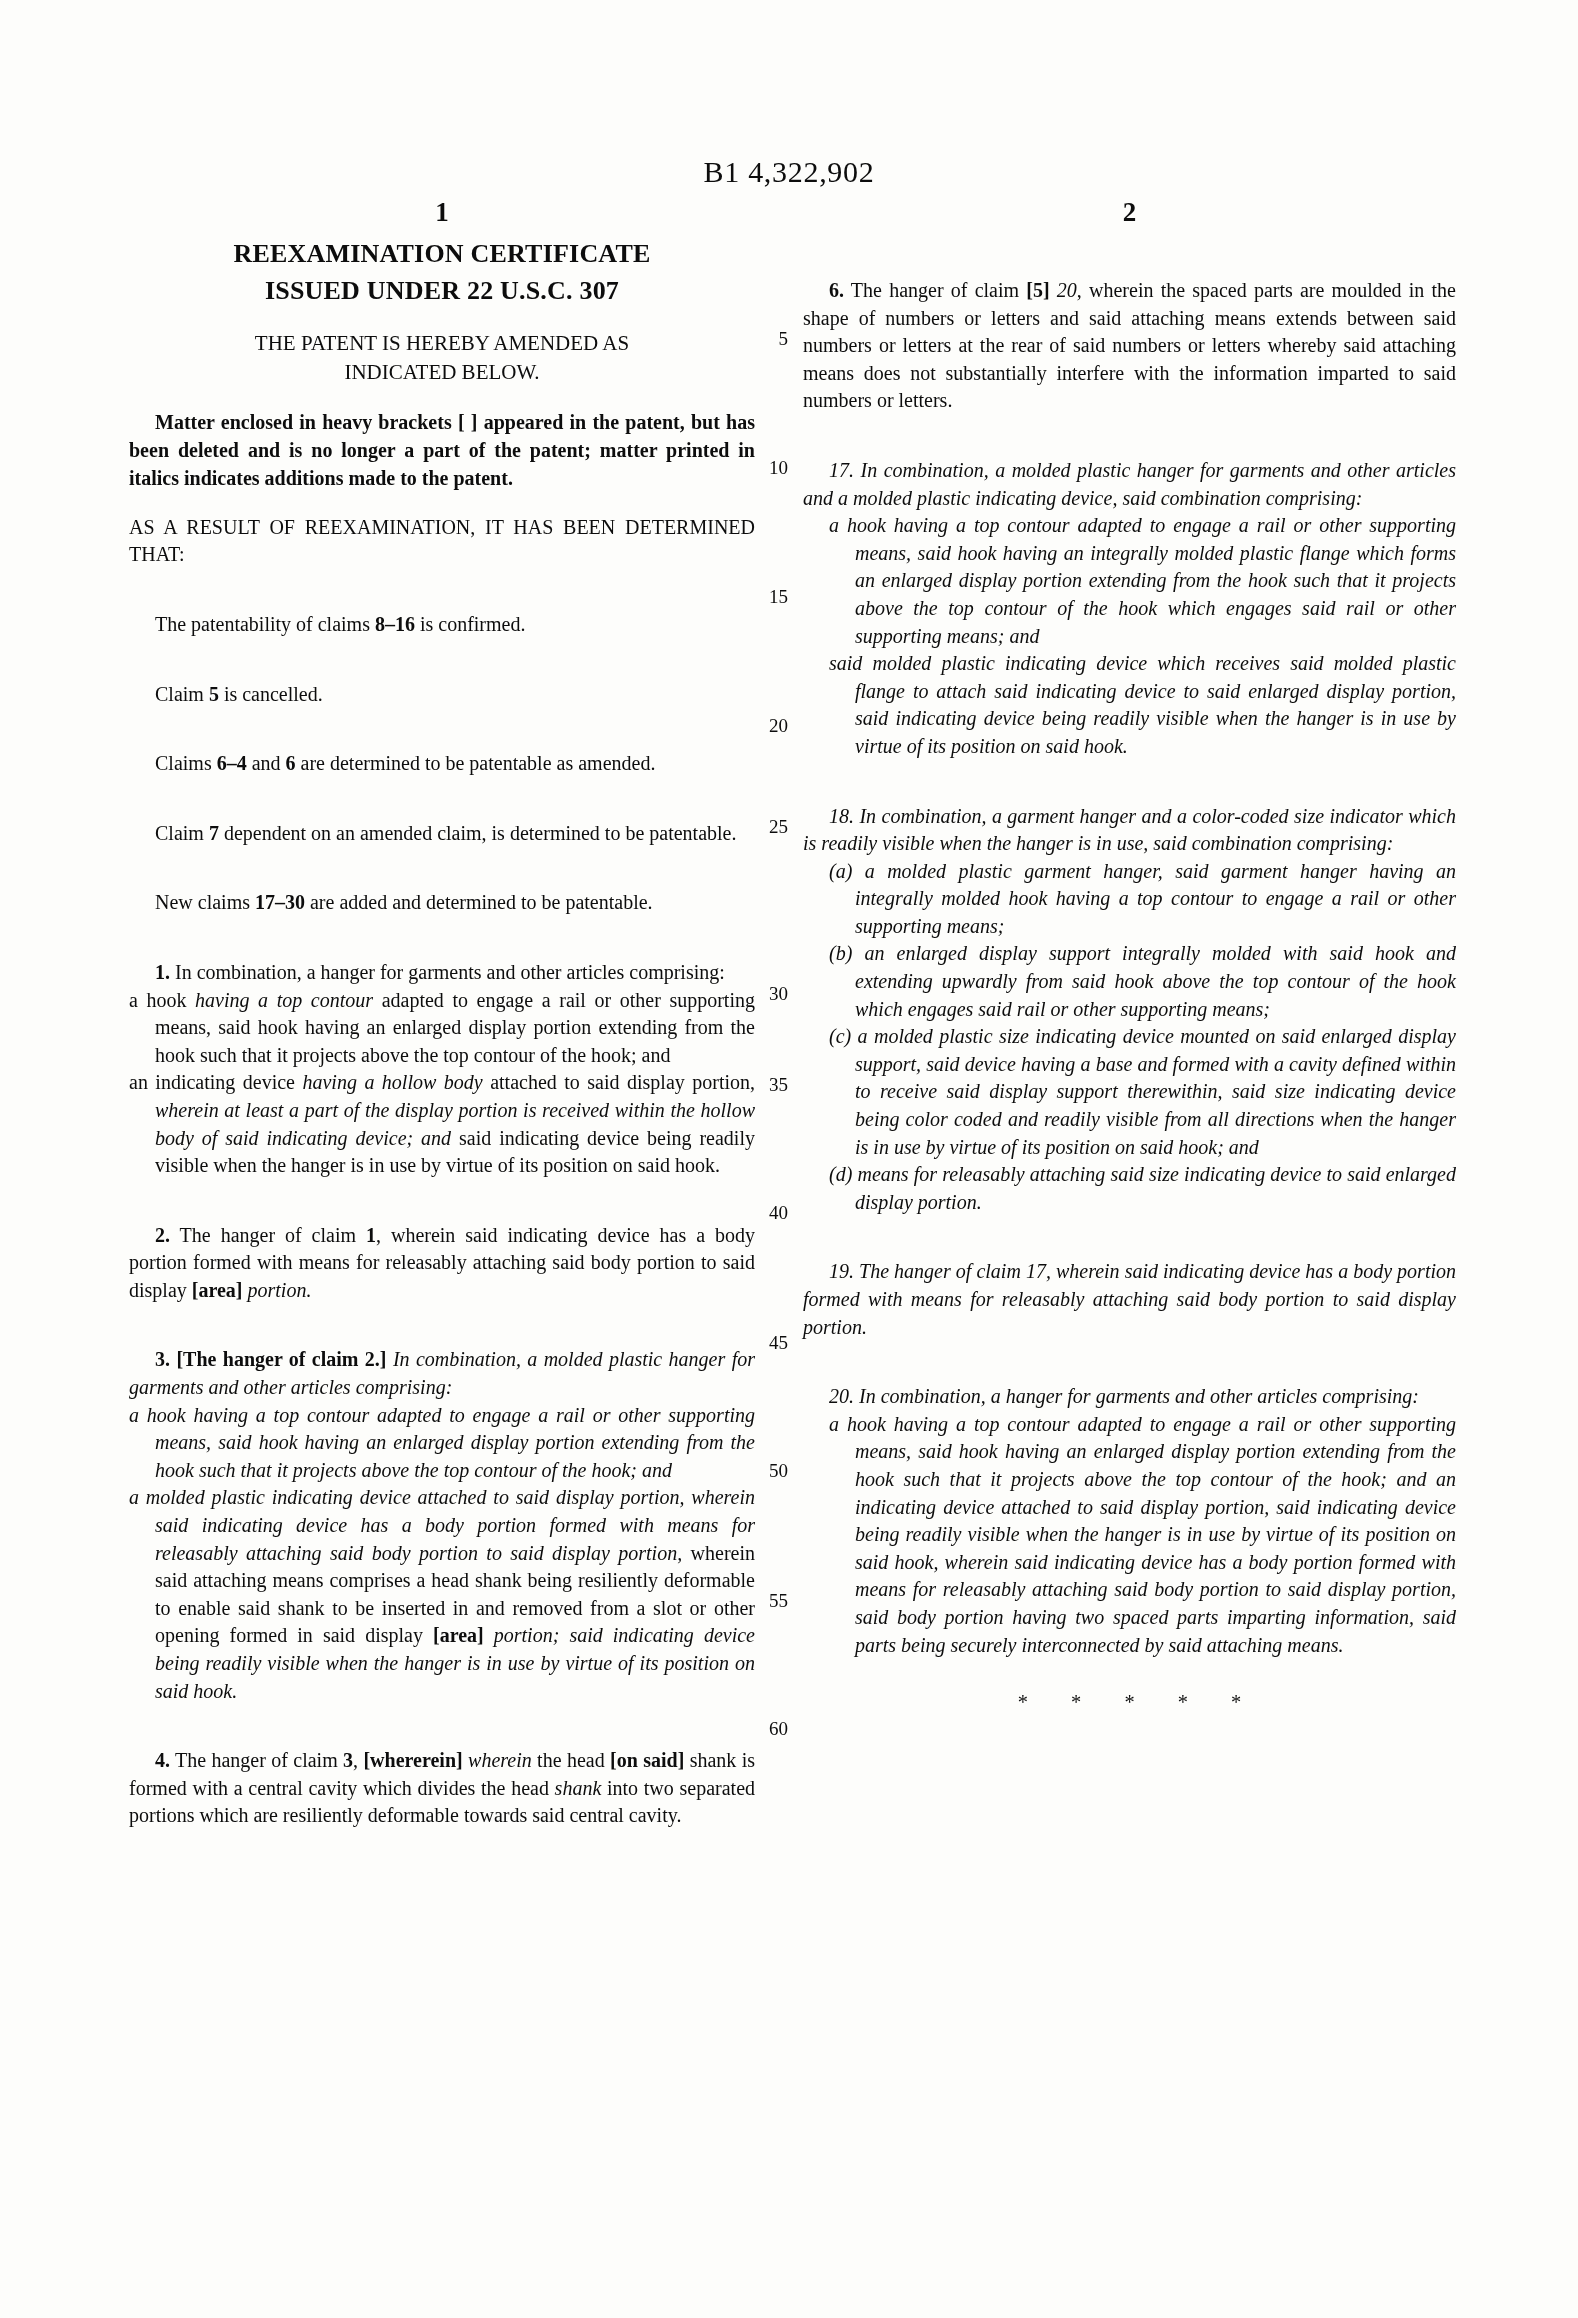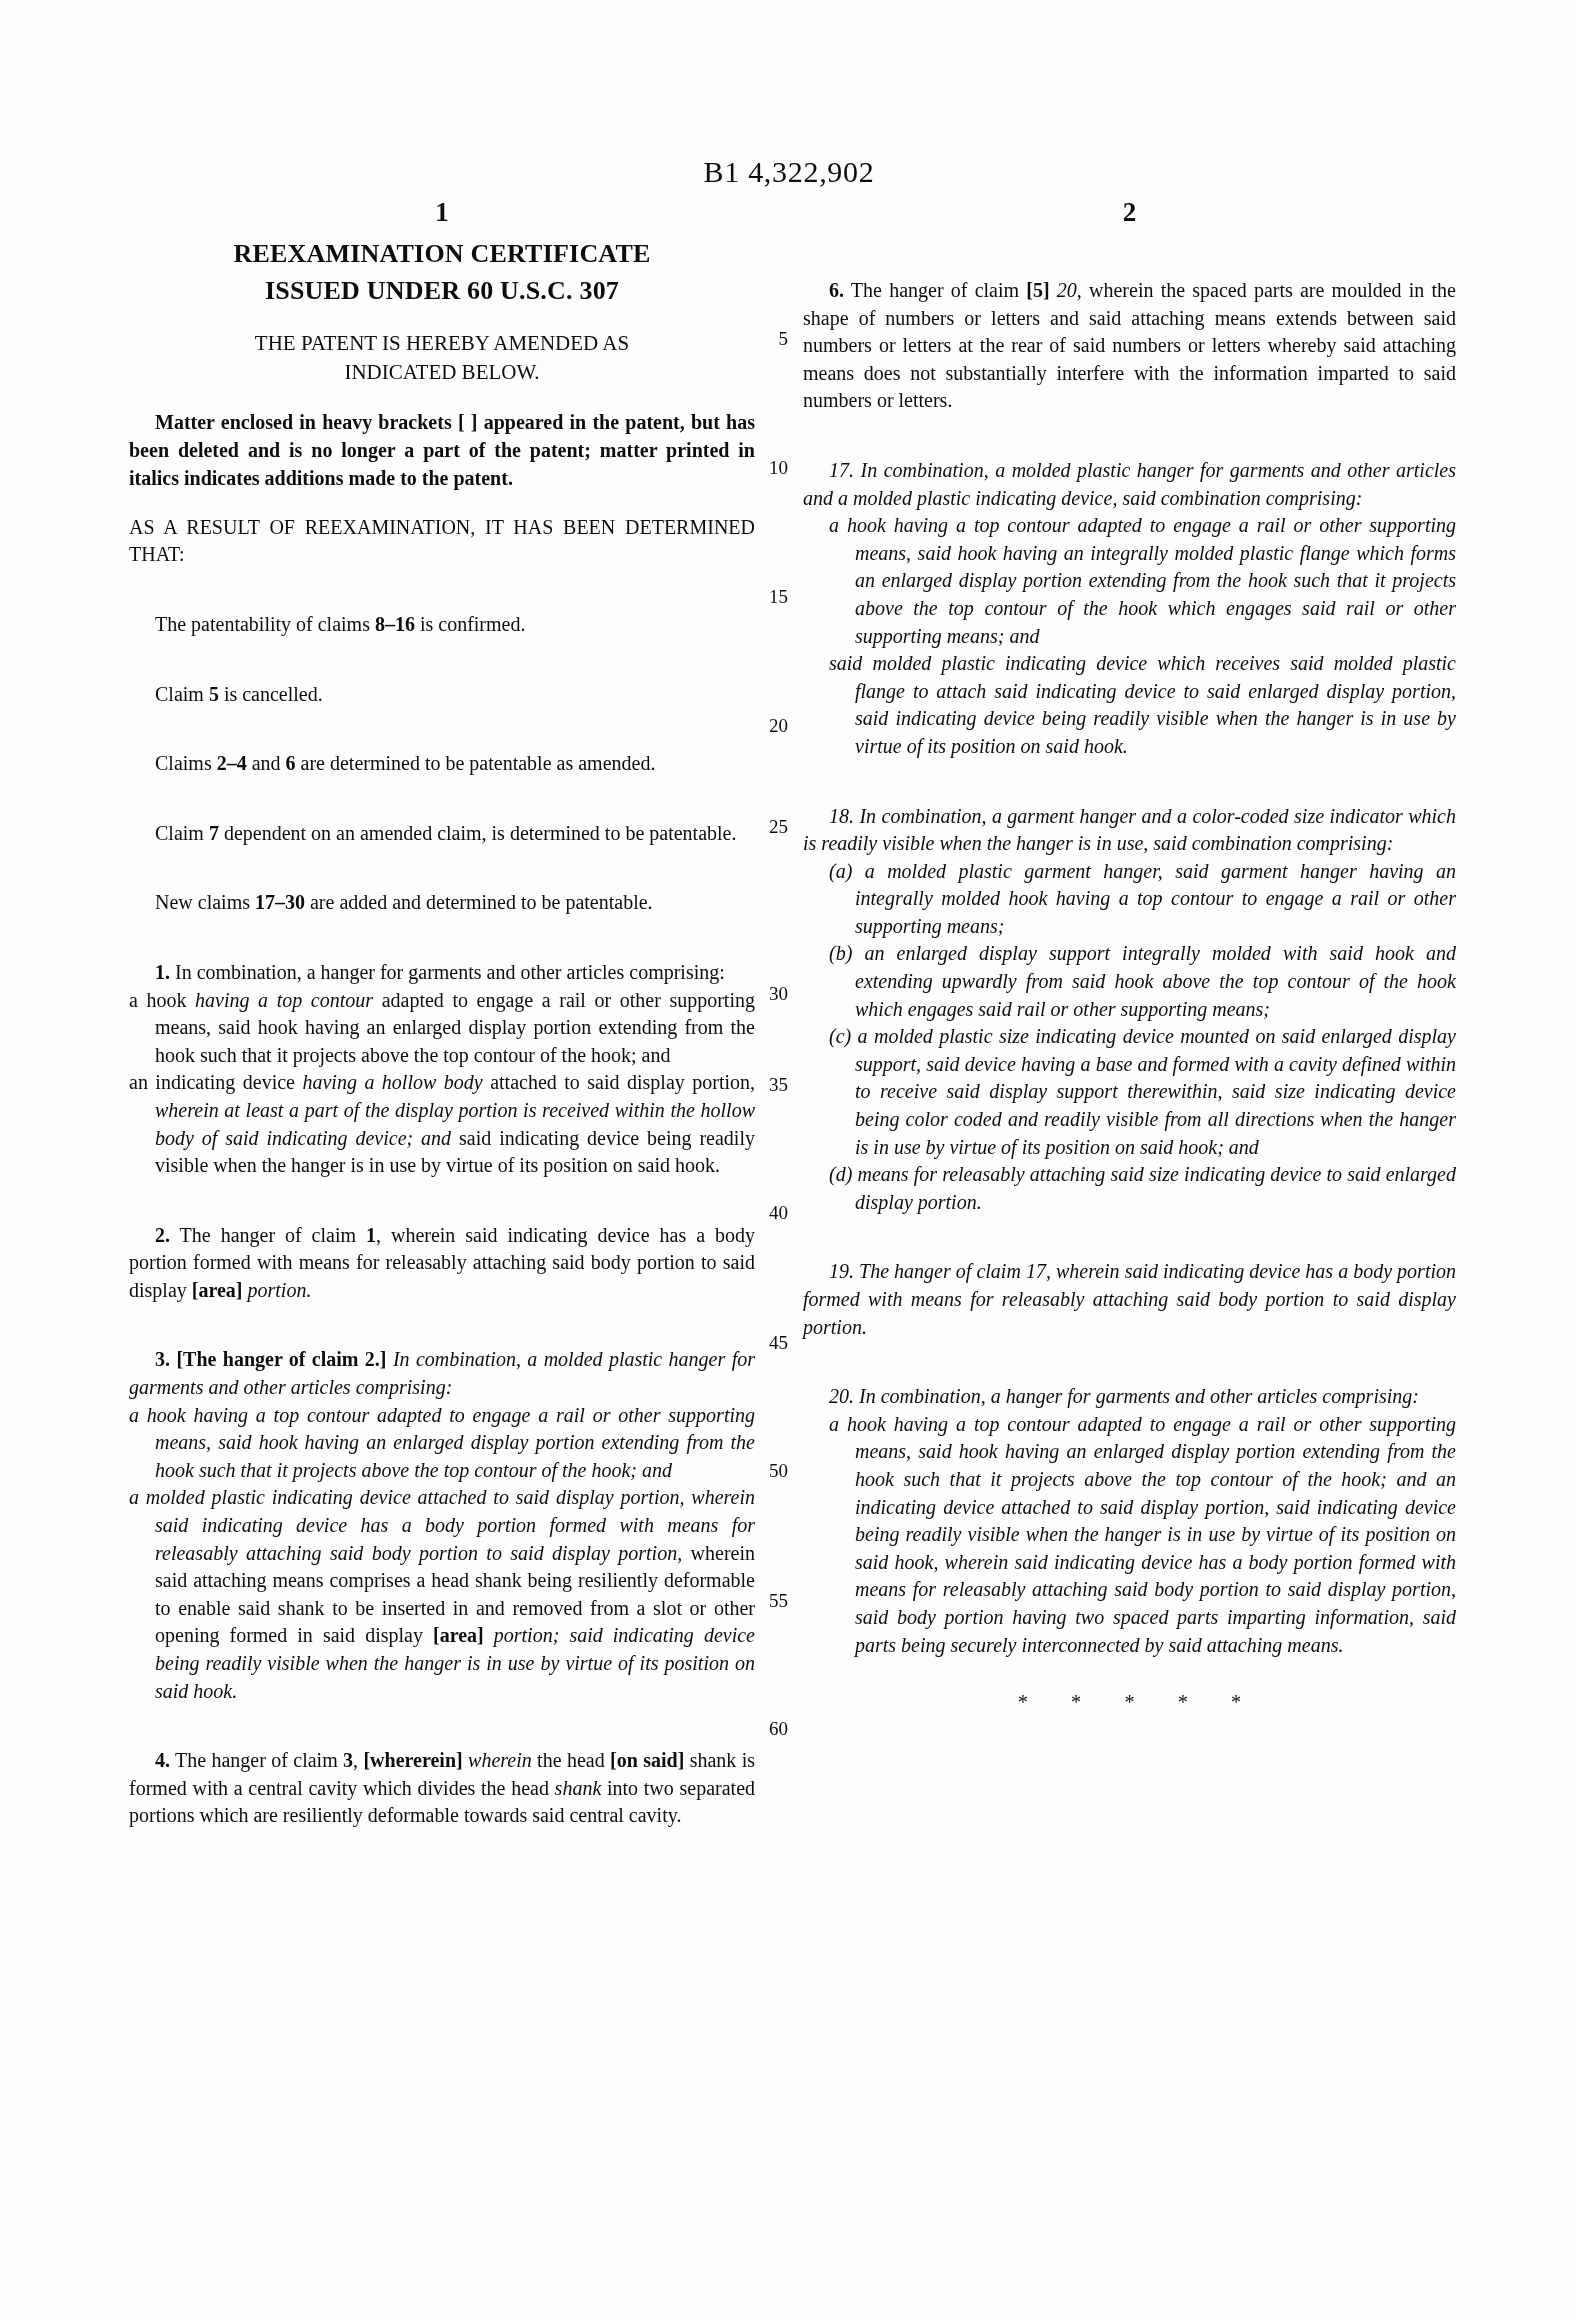--- a/index.html
+++ b/index.html
@@ -146,37 +146,37 @@
       <div class="linenum" style="top: 1097px;">45</div>
       <div class="linenum" style="top: 1225px;">50</div>
       <div class="linenum" style="top: 1355px;">55</div>
       <div class="linenum" style="top: 1483px;">60</div>
     </div>
 
   <div class="col col-left">
 
     <div class="title">
       <div>REEXAMINATION CERTIFICATE</div>
-      <div>ISSUED UNDER 60 U.S.C. 307</div>
+      <div>ISSUED UNDER 22 U.S.C. 307</div>
     </div>
 
     <div class="subtitle">
       <div>THE PATENT IS HEREBY AMENDED AS</div>
       <div>INDICATED BELOW.</div>
     </div>
 
     <p class="boldpara">Matter enclosed in heavy brackets [ ] appeared in the patent, but has been deleted and is no longer a part of the patent; matter printed in italics indicates additions made to the patent.</p>
 
     <p class="para">AS A RESULT OF REEXAMINATION, IT HAS BEEN DETERMINED THAT:</p>
 
     <p class="para indent"><span>The patentability of claims </span><span class="bd">8–16</span><span> is confirmed.</span></p>
 
     <p class="para indent"><span>Claim </span><span class="bd">5</span><span> is cancelled.</span></p>
 
-    <p class="para indent"><span>Claims </span><span class="bd">2–4</span><span> and </span><span class="bd">6</span><span> are determined to be patentable as amended.</span></p>
+    <p class="para indent"><span>Claims </span><span class="bd">6–4</span><span> and </span><span class="bd">6</span><span> are determined to be patentable as amended.</span></p>
 
     <p class="para indent"><span>Claim </span><span class="bd">7</span><span> dependent on an amended claim, is determined to be patentable.</span></p>
 
     <p class="tight indent"><span>New claims </span><span class="bd">17–30</span><span> are added and determined to be patentable.</span></p>
 
     <p class="tight indent"><span class="bd">1.</span><span> In combination, a hanger for garments and other articles comprising:</span></p>
 
     <p class="tight hang"><span>a hook </span><span class="it">having a top contour</span><span> adapted to engage a rail or other supporting means, said hook having an enlarged display portion extending from the hook such that it projects above the top contour of the hook; and</span></p>
 
     <p class="tight hang"><span>an indicating device </span><span class="it">having a hollow body</span><span> attached to said display portion, </span><span class="it">wherein at least a part of the display portion is received within the hollow body of said indicating device; and</span><span> said indicating device being readily visible when the hanger is in use by virtue of its position on said hook.</span></p>

